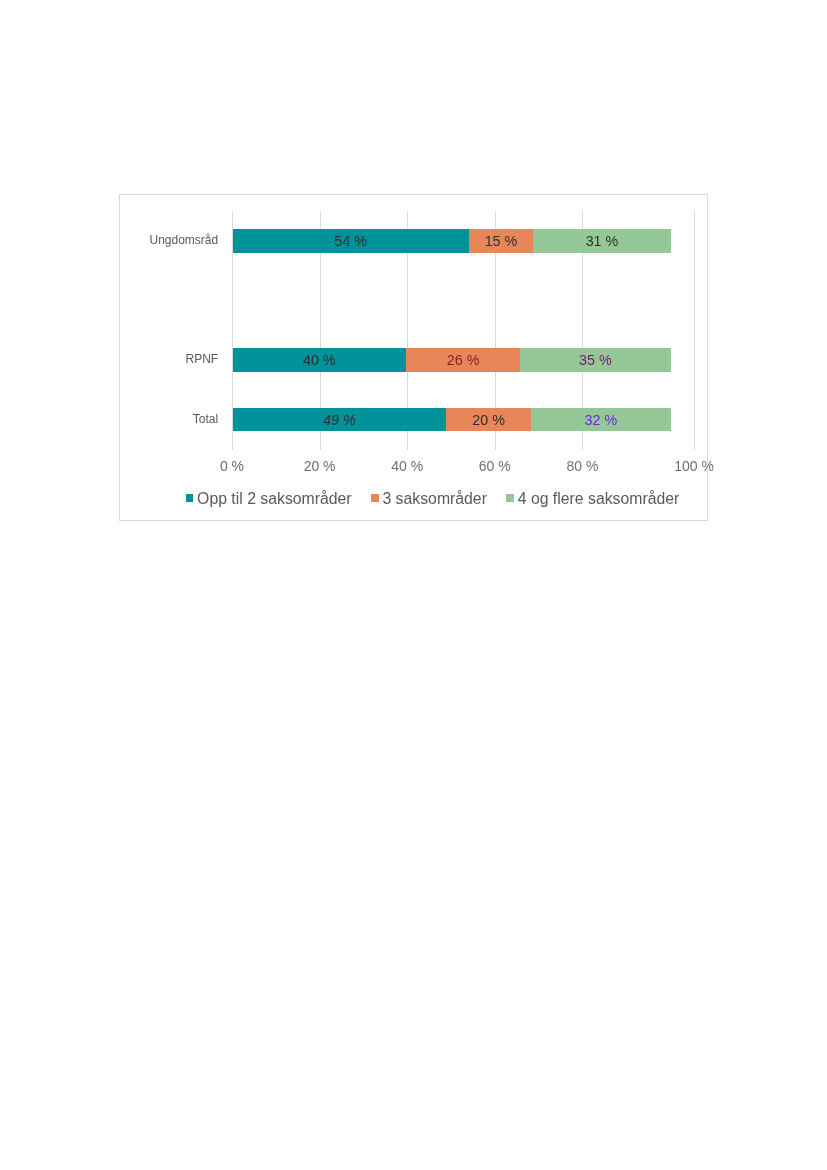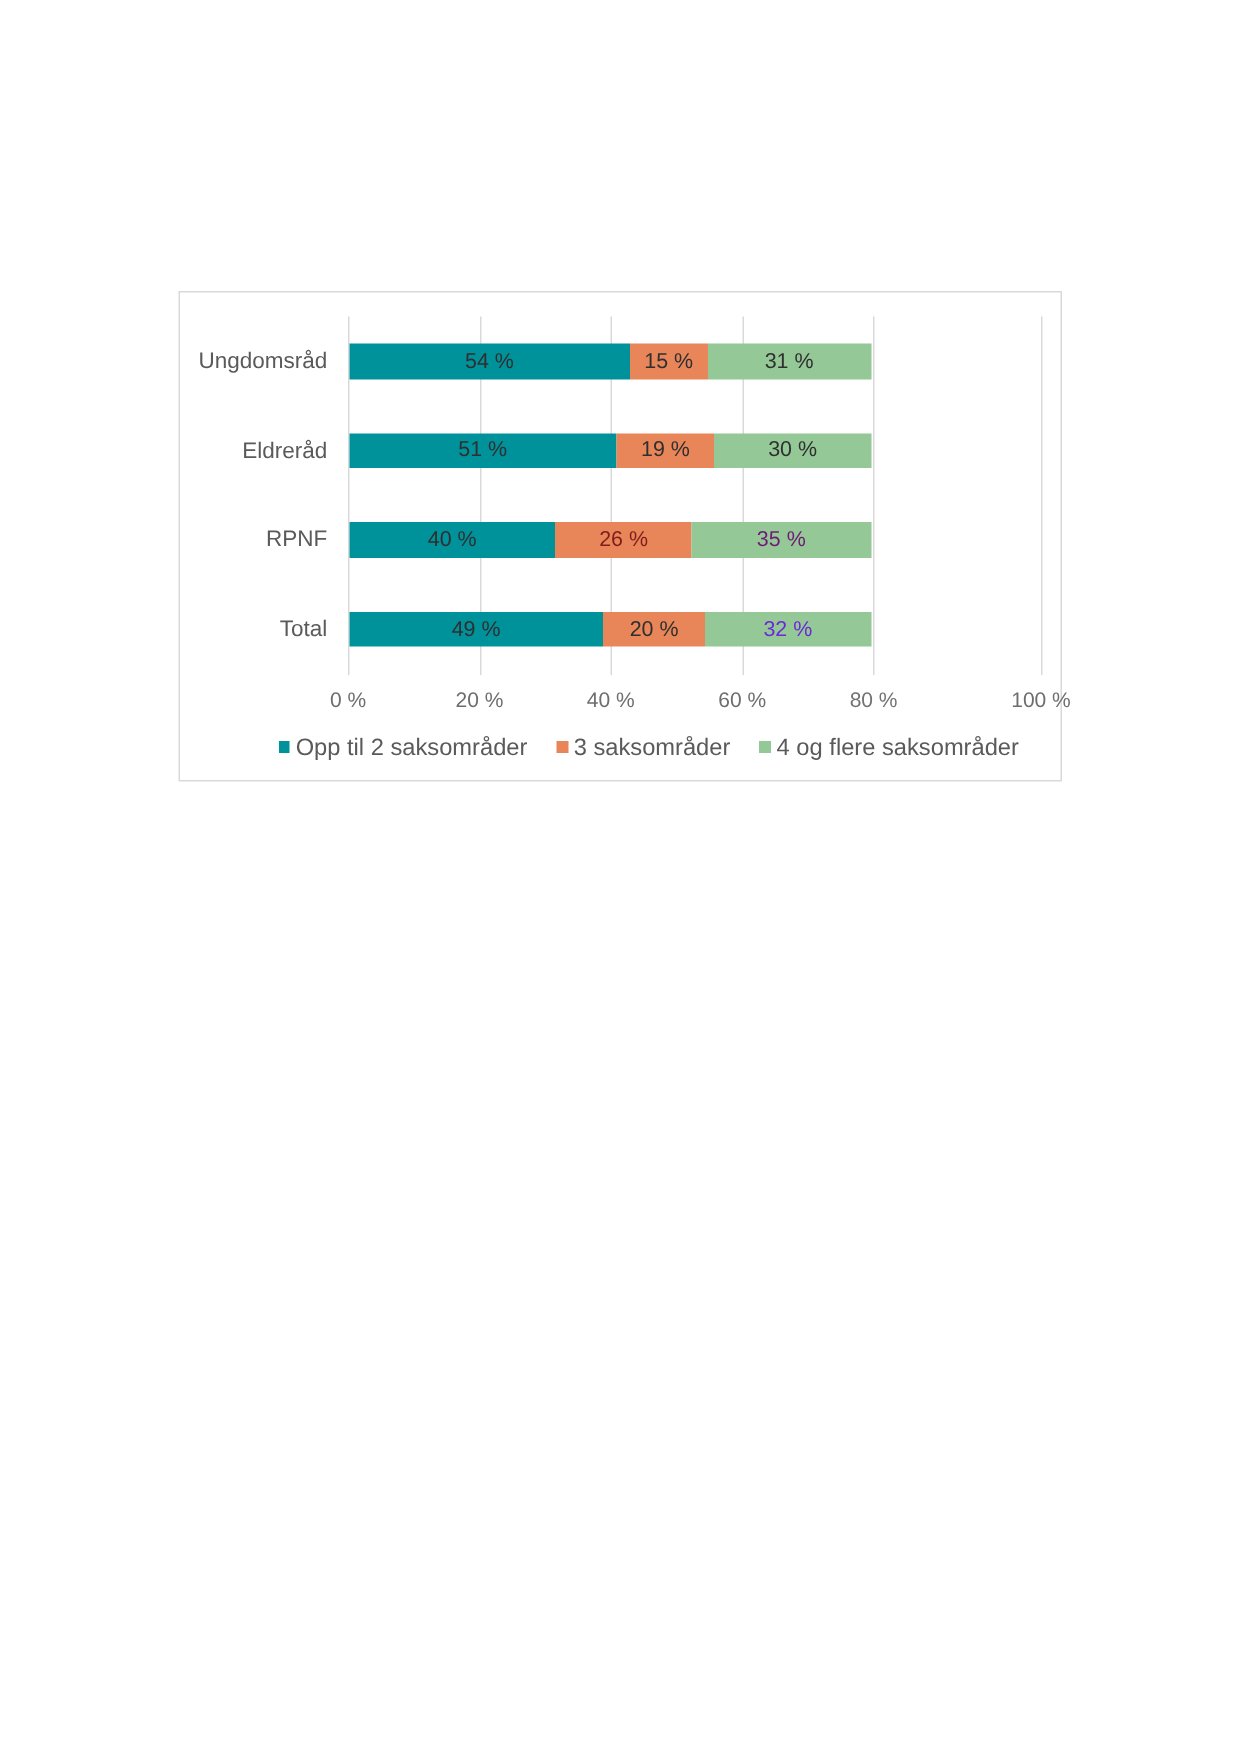--- a/index.html
+++ b/index.html
@@ -61,31 +61,31 @@
   .cat-row.r2 { top: 119.25px; }
   .cat-row.r3 { top: 178.875px; }
 
   .cat-label {
     position: absolute;
     right: 438px;
     top: 17.9px;
     height: 23.7px;
     line-height: 23.7px;
     padding-right: 13.8px;
-    font-size: 15px;
+    font-size: 12px;
     color: #5a5a5a;
     white-space: nowrap;
   }
 
   .bar {
     position: absolute;
     left: 0.6px;
     top: 17.9px;
     height: 23.7px;
-    width: 348px;
+    width: 438px;
     display: flex;
     text-align: right;
   }
   .seg {
     position: relative;
     height: 100%;
     display: flex;
     align-items: center;
     justify-content: center;
     font-size: 14.3px;
@@ -155,54 +155,40 @@
             </div>
           <div class="seg" style="width: 64.8678px; background: rgb(232, 134, 90); color: rgb(47, 47, 47);">
               <span>15 %</span>
             </div>
           <div class="seg" style="width: 137.182px; background: rgb(148, 200, 150); color: rgb(47, 47, 47);">
               <span>31 %</span>
             </div>
         </div>
       </div>
 
-      <div class="cat-row r1">
-        <div class="cat-label" style="color: rgb(90, 90, 90);">Eldreråd</div>
-        <div class="bar">
-          <div class="seg" style="width: 224.519px; background: rgb(0, 146, 155); color: rgb(47, 47, 47);">
-              <span>51 %</span>
-            </div>
-          <div class="seg" style="width: 82.1688px; background: rgb(232, 134, 90); color: rgb(47, 47, 47);">
-              <span>19 %</span>
-            </div>
-          <div class="seg" style="width: 131.312px; background: rgb(148, 200, 150); color: rgb(47, 47, 47);">
-              <span>30 %</span>
-            </div>
-        </div>
-      </div>
 
       <div class="cat-row r2">
         <div class="cat-label" style="color: rgb(90, 90, 90);">RPNF</div>
         <div class="bar">
           <div class="seg" style="width: 173.404px; background: rgb(0, 146, 155); color: rgb(47, 47, 47);">
               <span>40 %</span>
             </div>
           <div class="seg" style="width: 114.274px; background: rgb(232, 134, 90); color: #7f1d1d;">
               <span>26 %</span>
             </div>
           <div class="seg" style="width: 150.322px; background: rgb(148, 200, 150); color: #701a75;">
               <span>35 %</span>
             </div>
         </div>
       </div>
 
       <div class="cat-row r3">
         <div class="cat-label" style="color: rgb(90, 90, 90);">Total</div>
         <div class="bar">
-          <div class="seg" style="width: 213.481px; background: rgb(0, 146, 155); color: rgb(47, 47, 47);">
+          <div class="seg" style="width: 213.481px; background: rgb(0, 146, 155); color: rgb(47, 47, 47); font-style: italic;">
               <span>49 %</span>
             </div>
           <div class="seg" style="width: 85.191px; background: rgb(232, 134, 90); color: rgb(47, 47, 47);">
               <span>20 %</span>
             </div>
           <div class="seg" style="width: 139.328px; background: rgb(148, 200, 150); color: #6d28d9;">
               <span>32 %</span>
             </div>
         </div>
       </div>

